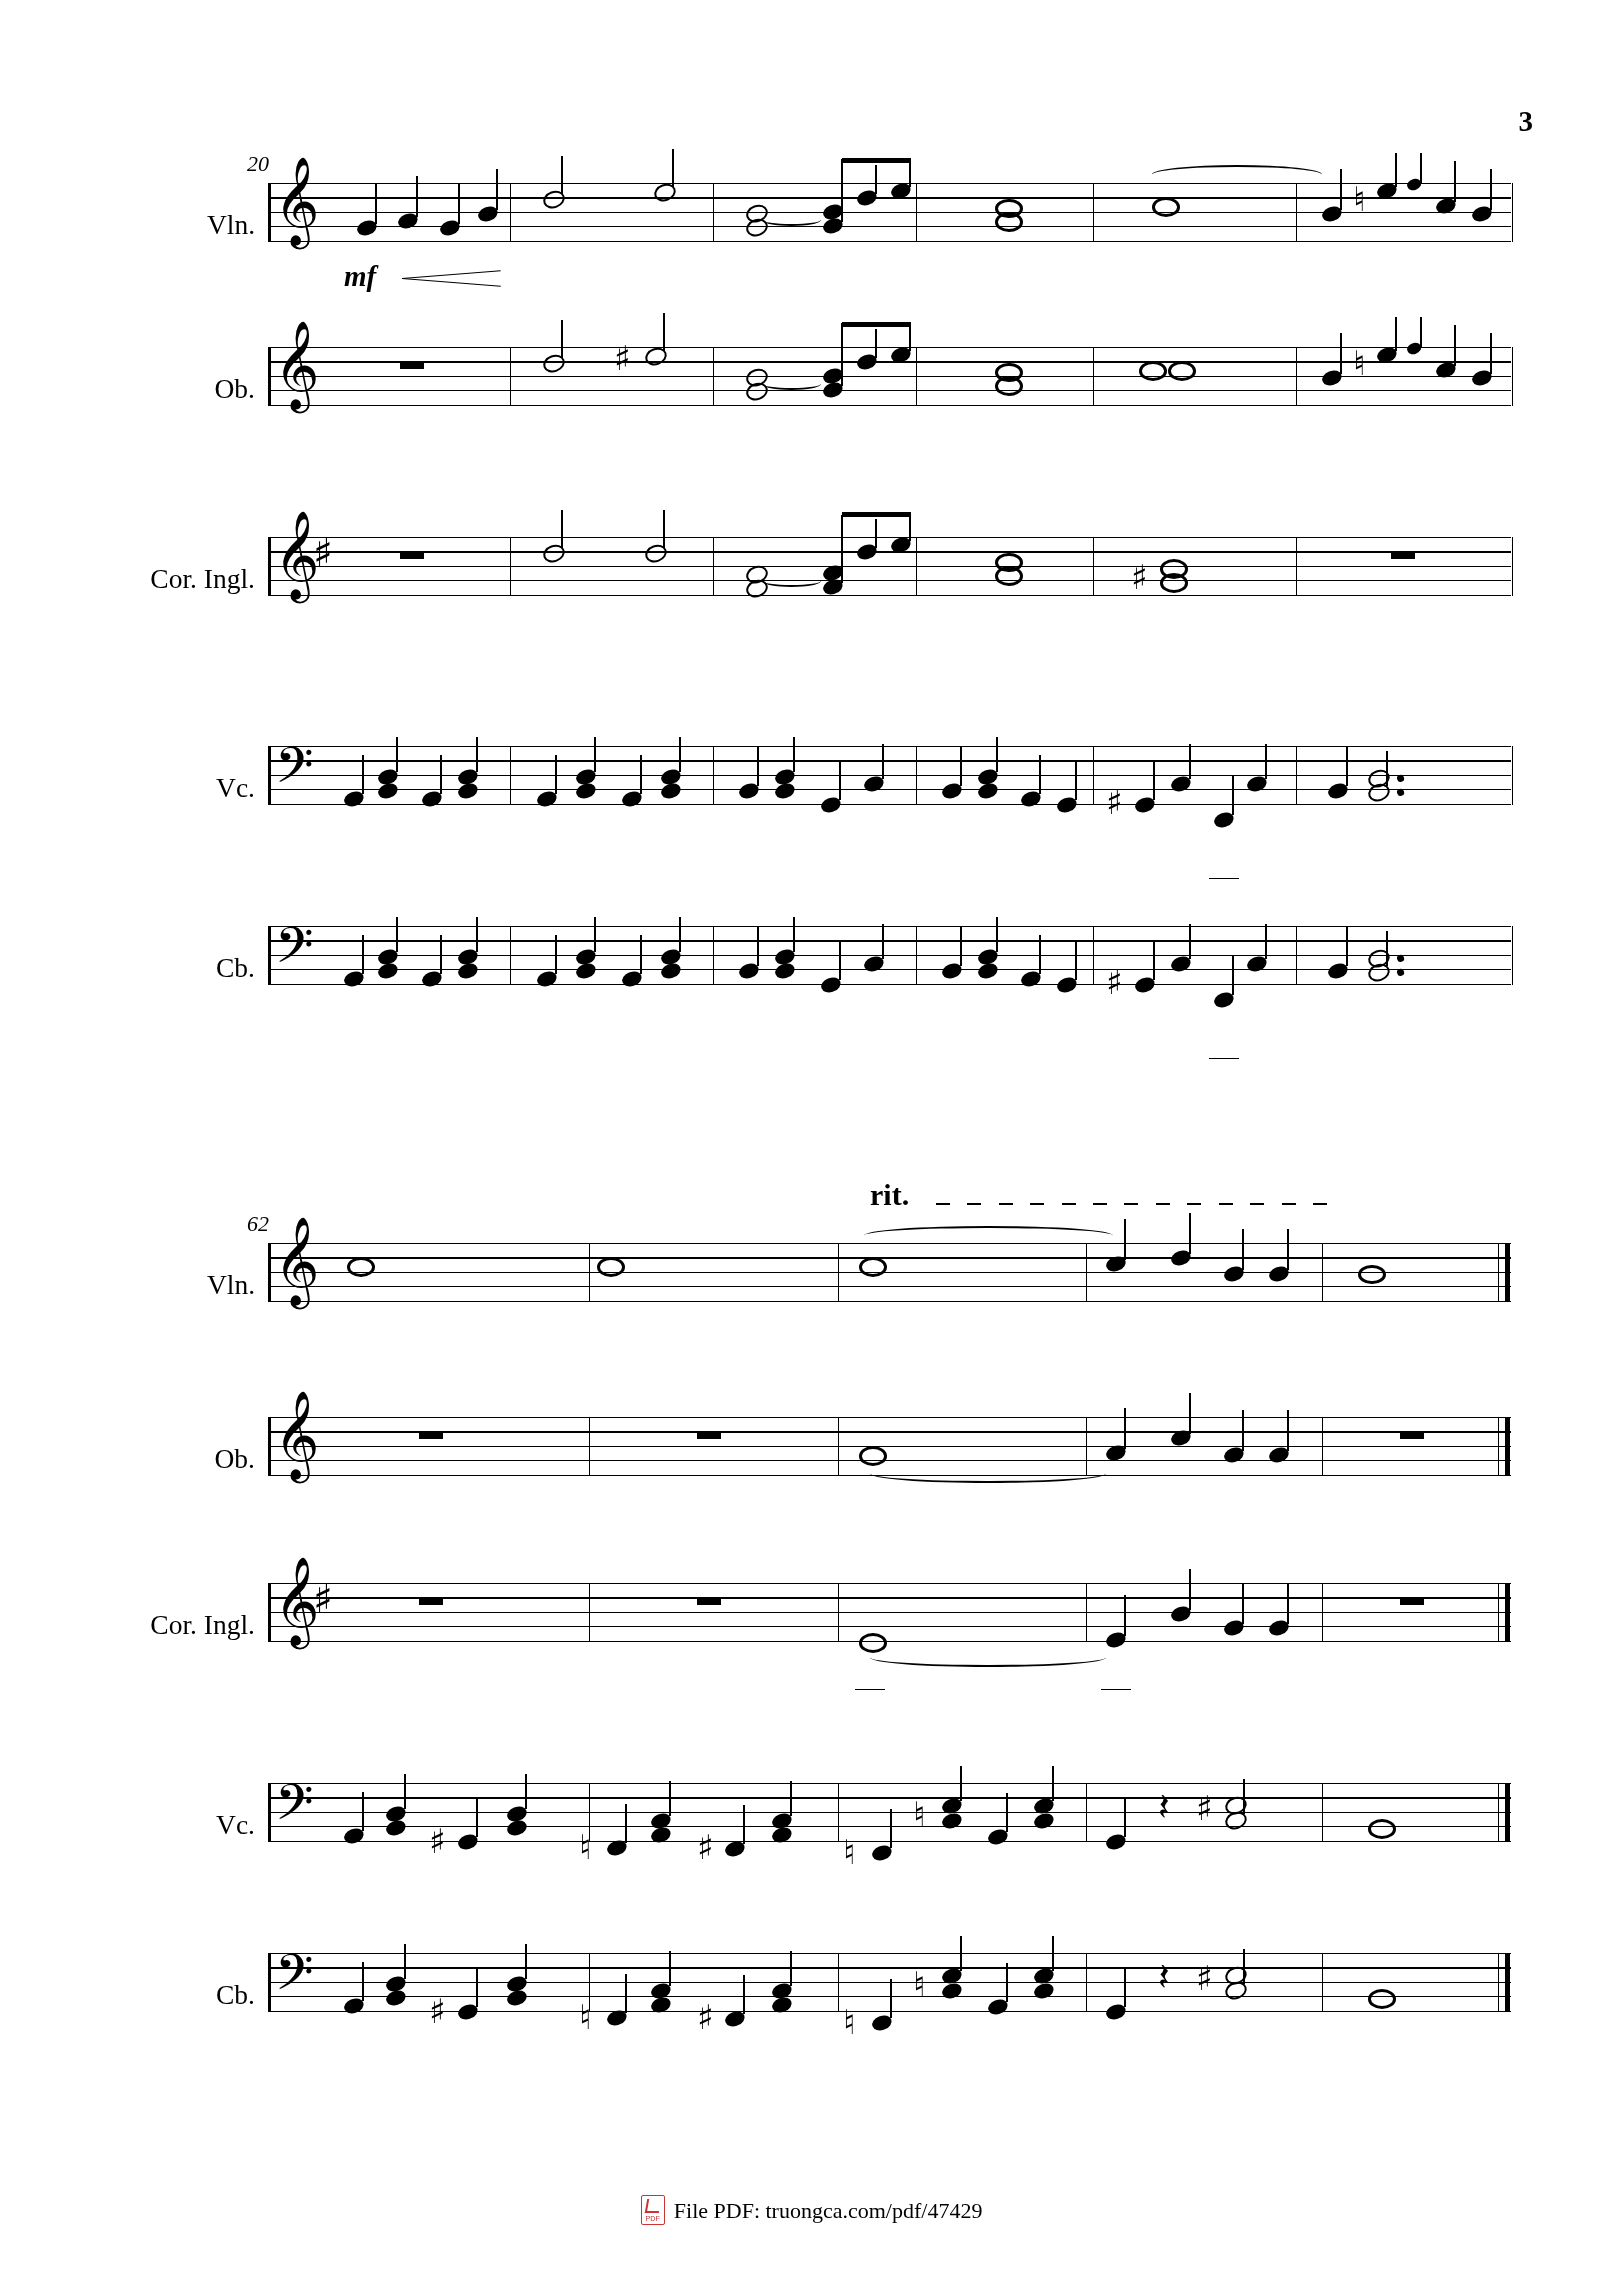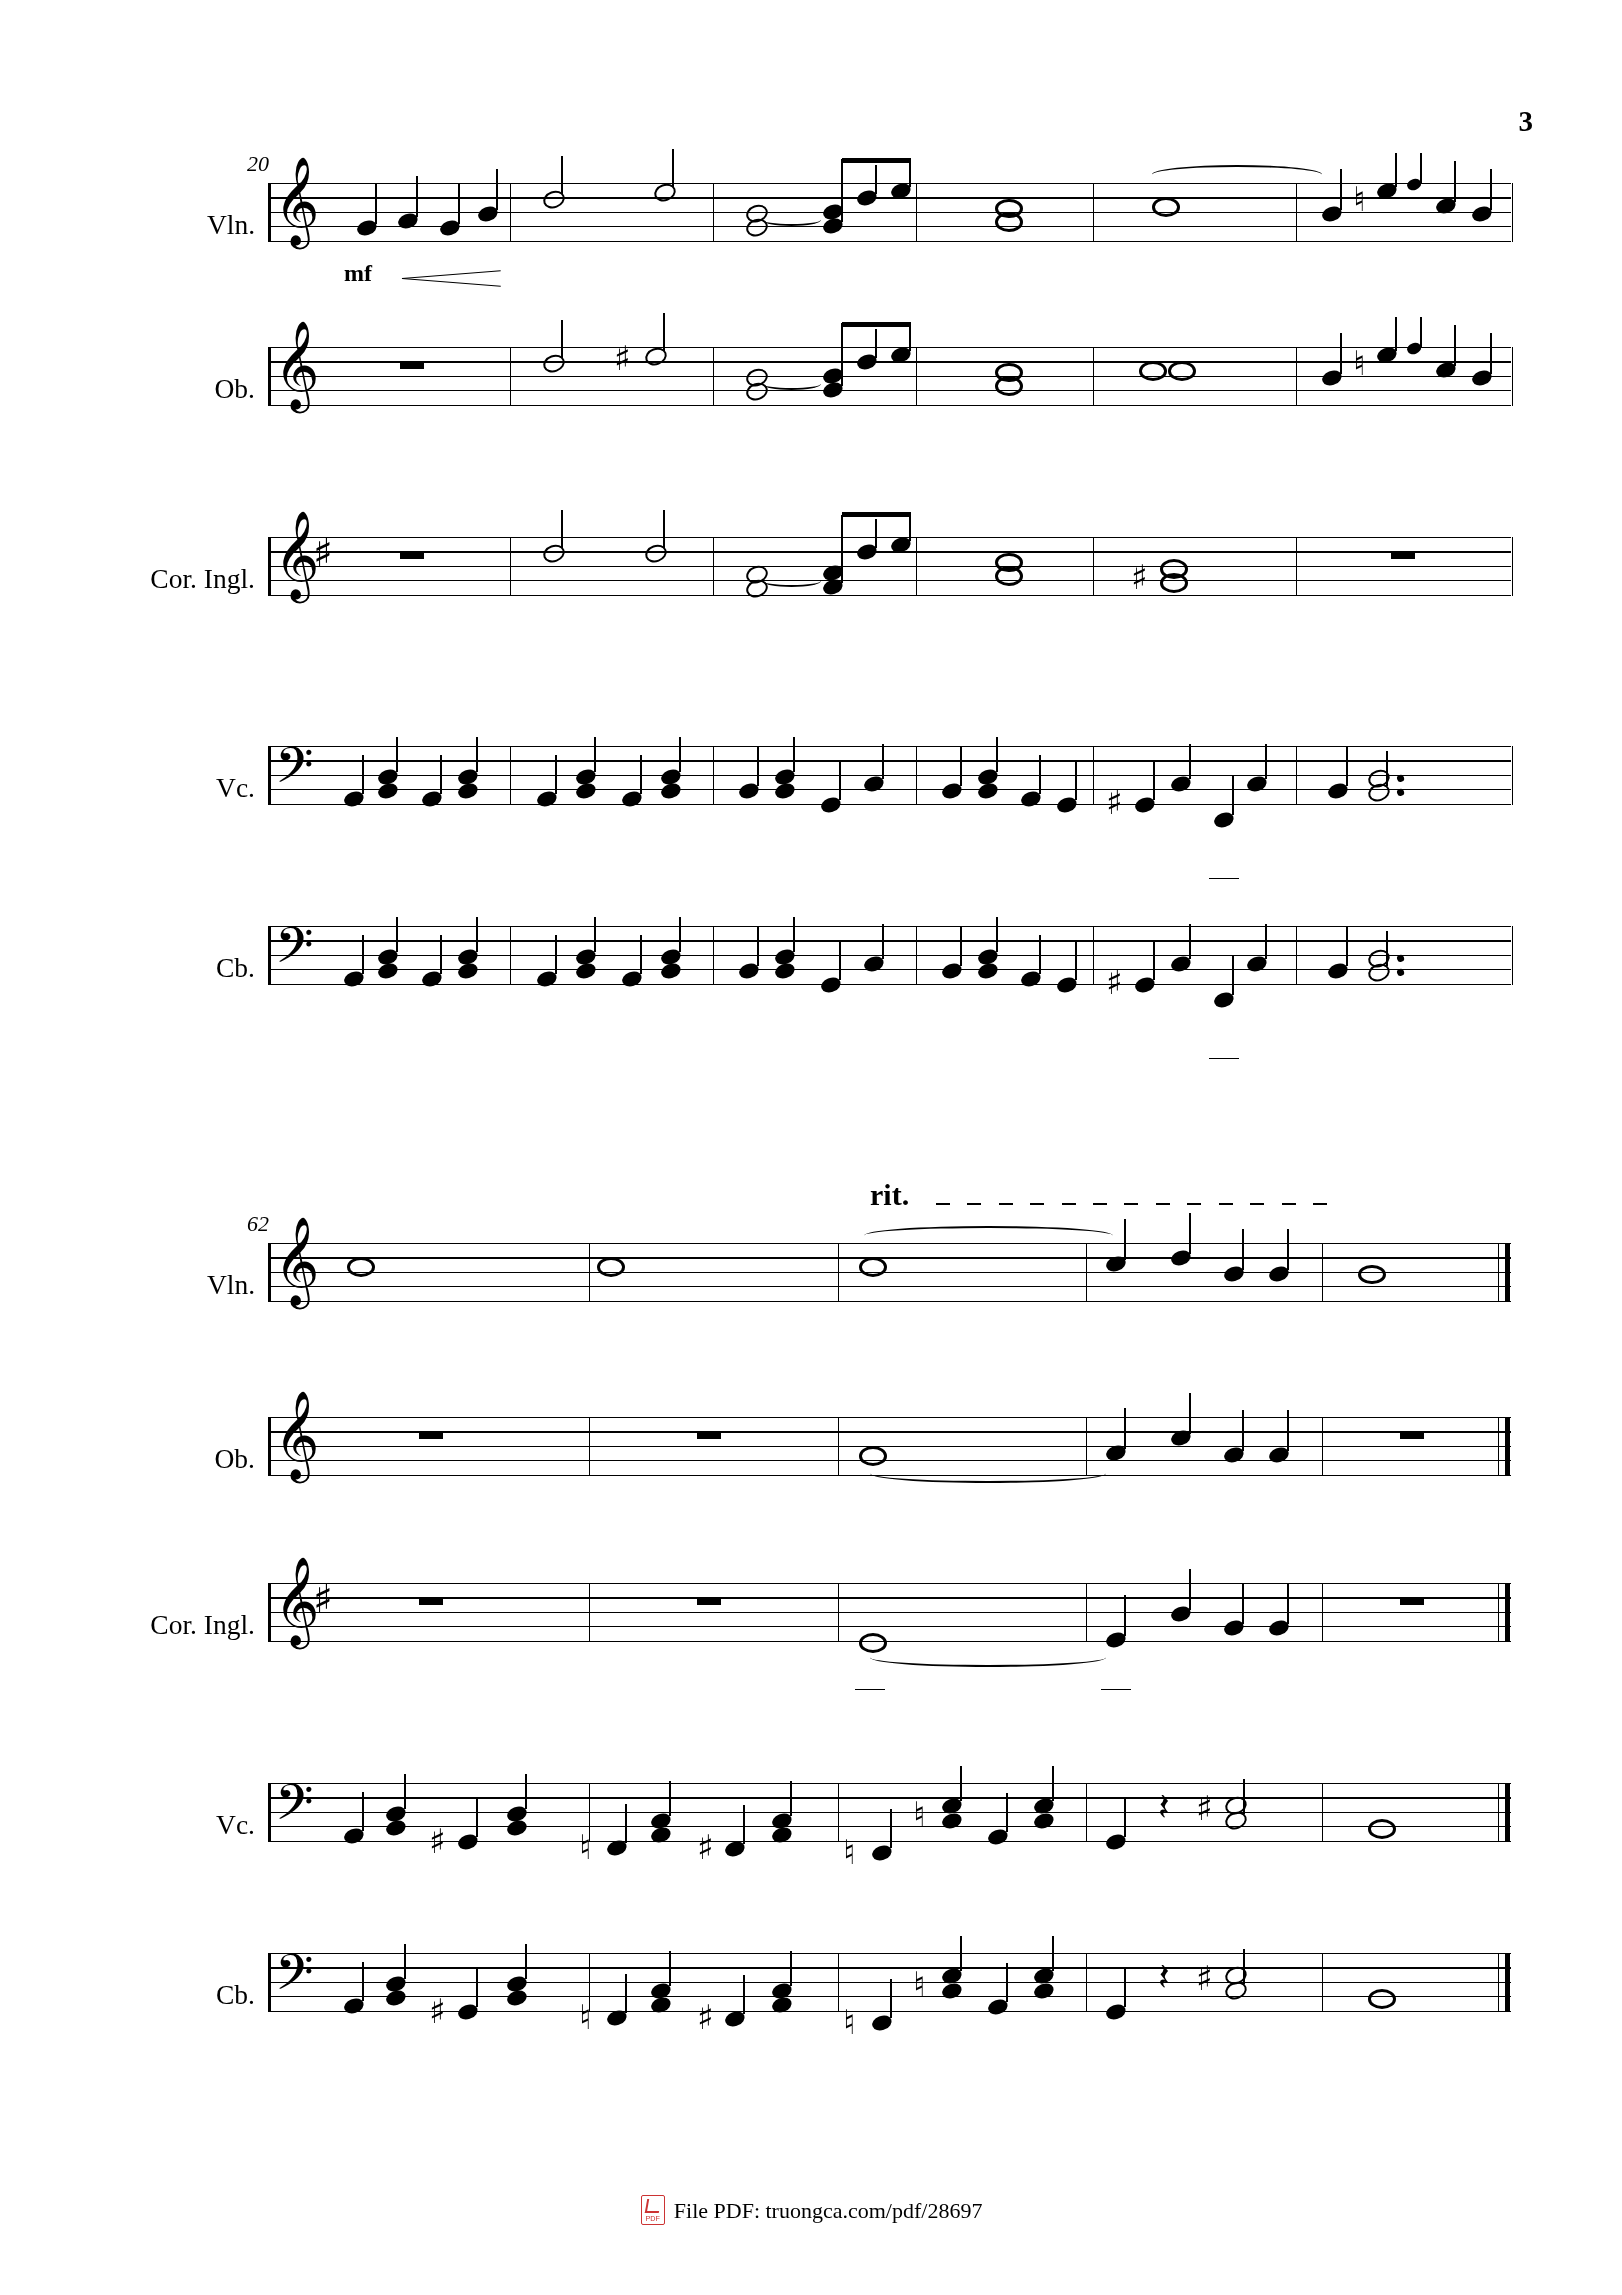--- a/index.html
+++ b/index.html
@@ -57,21 +57,21 @@
 
   .keysig{position:absolute;font-family:"DejaVu Sans",sans-serif;font-size:41px;line-height:1;}
 
   
   .measure-num{
     position:absolute;font-style:italic;font-size:22px;font-family:"Liberation Serif",serif;
   }
 
   
   .dyn{
-    position:absolute;font-weight:bold;font-size:24px;
+    position:absolute;font-style:italic;font-weight:bold;font-size:29px;
     font-family:"Liberation Serif",serif;
   }
   .hairpin{position:absolute;}
   .hairpin i{position:absolute;display:block;height:1.3px;background:#000;transform-origin:left center;}
 
   
   .tempo{
     position:absolute;font-weight:bold;font-size:30px;font-family:"Liberation Serif",serif;
   }
   .dashes{position:absolute;top:10.5px;left:0;}
@@ -1071,17 +1071,17 @@
         </div>
 
       <div class="note" style="left:1368px;top:36px;">
           <div class="head whole"></div>
         </div>
     </div>
 
   </div>
 
   <div class="footer">
-    <span class="pdf-icon"></span><span>File PDF: truongca.com/pdf/28697</span>
+    <span class="pdf-icon"></span><span>File PDF: truongca.com/pdf/47429</span>
   </div>
 
 </div>
 
 
 </body></html>

